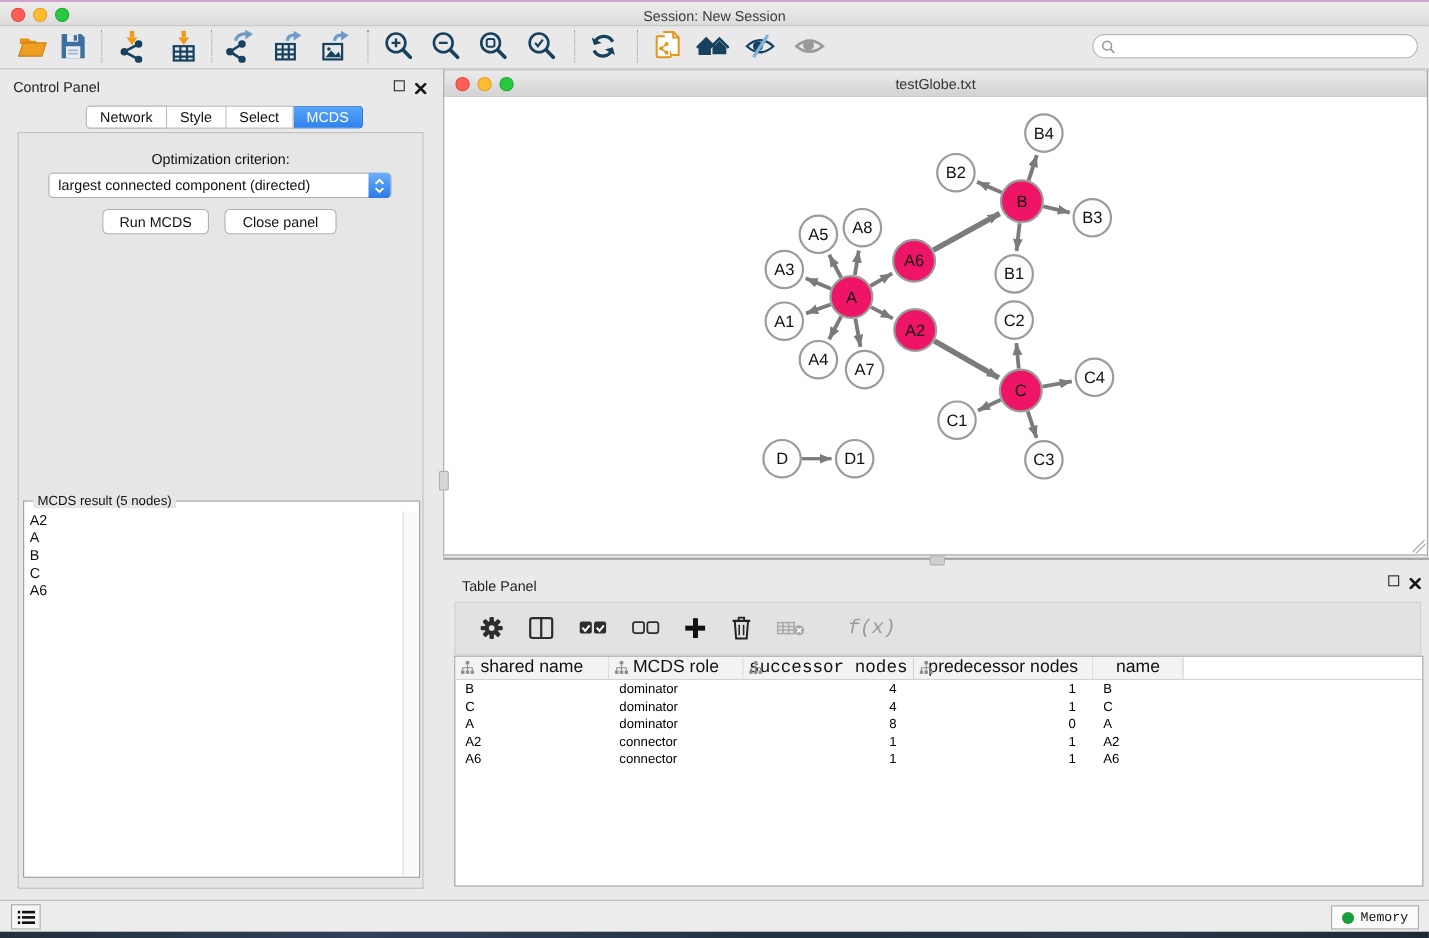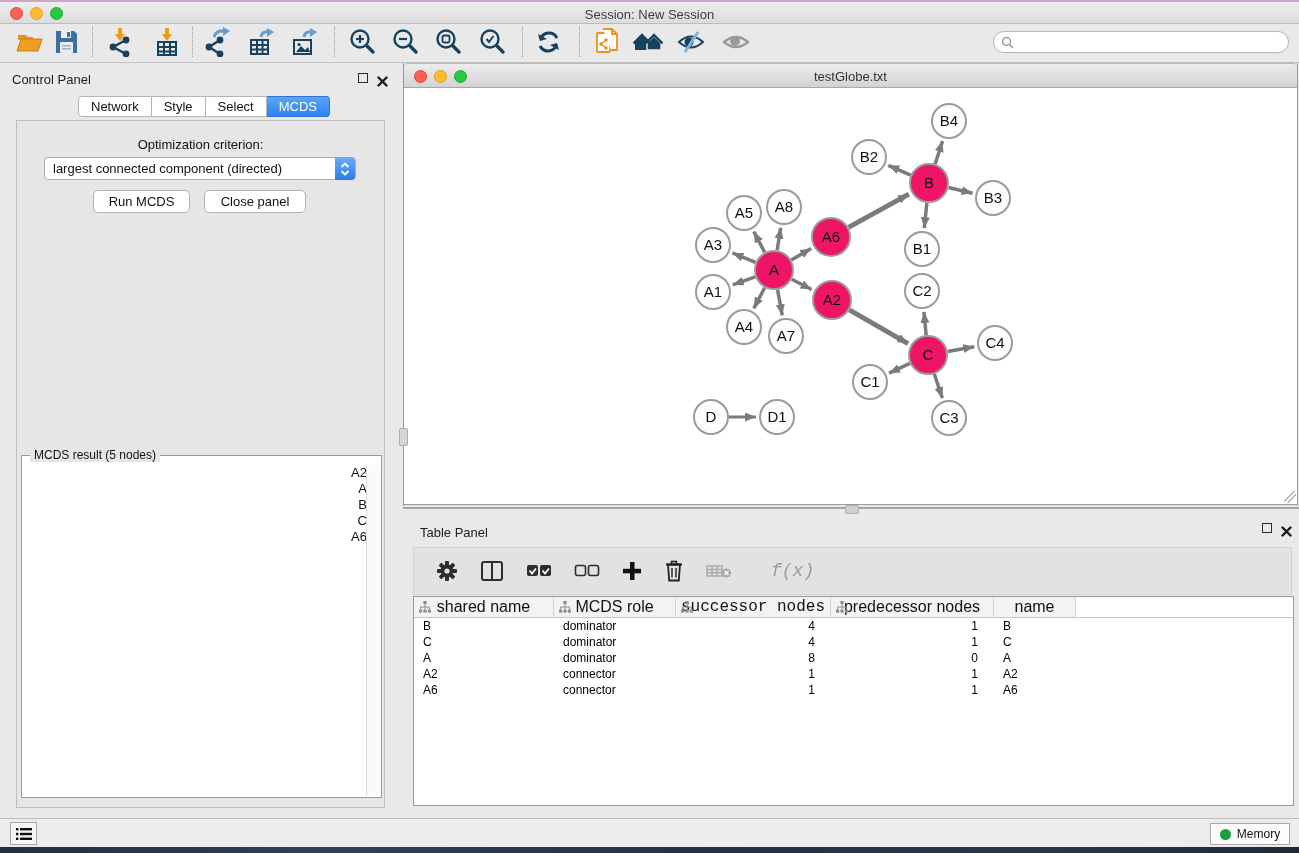--- a/index.html
+++ b/index.html
@@ -37,21 +37,21 @@
   .seg-btn:last-child { border-radius:0 4px 4px 0; }
   .seg-sel { background:linear-gradient(#59a5f8,#2e82ef); border-color:#2e74d4; color:#fff; }
   #cp-body { left:16px; top:57px; width:369px; height:688px; background:#e6e6e6; border:1px solid #c0c0c0; }
   #opt-label { width:100%; text-align:center; top:16px; font-size:13px; color:#111; }
   #opt-select { left:27px; top:36px; width:312px; height:23px; background:#fff; border:1px solid #acacac; border-radius:4px;
     font-size:13px; color:#111; display:flex; align-items:center; padding-left:8px; cursor:pointer; }
   #opt-stepper { position:absolute; right:0; top:-1px; width:20px; height:23px; border-radius:0 4px 4px 0;
     background:linear-gradient(#6cb0fa,#2a7ae8); display:flex; flex-direction:column; align-items:center; justify-content:center; }
   .cp-btn { position:absolute; top:69px; height:23px; background:#fff; border:1px solid #b2b2b2; border-radius:5px;
     font-size:13px; color:#111; display:flex; align-items:center; justify-content:center; cursor:pointer; }
-  #mcds-result { left:4px; top:334px; width:361px; height:343px; border:1px solid #9a9a9a; background:#fff;text-align:right; }
+  #mcds-result { left:4px; top:334px; width:361px; height:343px; border:1px solid #9a9a9a; background:#fff; }
   #mcds-legend { position:absolute; top:-8px; left:8px; background:#e6e6e6; font-size:12px; color:#111; padding:0 4px; }
   #mcds-list { position:absolute; left:1px; top:9px; width:344px; bottom:1px; background:#fff; font-size:13px; color:#111; }
   .mcds-item { padding:0 0 0 4px; line-height:16px; }
   #mcds-scrollbar { position:absolute; top:9px; right:1px; width:14px; bottom:1px; background:#fafafa; border-left:1px solid #dcdcdc; }
 
   
   #net-window { left:403px; top:63px; width:895px; height:443px; border-left:1px solid #9a9a9a; border-right:1px solid #9a9a9a; }
   #net-titlebar { left:0; top:0; width:100%; height:25px; background:linear-gradient(#ececec,#d3d3d3);
     border-bottom:1px solid #a8a8a8; border-top:1px solid #b8b8b8; border-radius:4px 4px 0 0; }
   #net-title { width:100%; text-align:center; top:5px; font-size:13px; color:#333; }
@@ -73,21 +73,21 @@
   #node-table { left:10px; top:76px; width:881px; height:210px; background:#fff; border:1px solid #9a9a9a; overflow:hidden; }
   #nt-header { display:flex; height:21px; border-bottom:1px solid #c9c9c9; font-size:16px; color:#111; }
   .nt-hcell { background:#f3f3f3; border-right:1px solid #d4d4d4; display:flex; align-items:center; justify-content:center; position:relative; }
   .nt-hcell .hicon { position:absolute; left:5px; top:4px; }
   .nt-row { display:flex; height:16px; font-size:12px; color:#000; align-items:center; cursor:default; }
   .nt-cell { padding-left:9px; overflow:hidden; white-space:nowrap; }
   .nt-cell.num { text-align:right; padding-right:16px; padding-left:0; }
   #tp-tabs { left:0; width:896px; top:269px; display:flex; justify-content:center; }
 
   
-  #status-bar { left:0; top:818px; width:1299px; height:29px; background:#ececec; border-top:1px solid #bdbdbd; }
+  #status-bar { left:0; top:818px; width:1299px; height:29px; background:#ececec; border-top:1px solid #bdbdbd;font-family:Liberation Mono, monospace; }
   #status-list-btn { left:10px; top:3px; width:27px; height:23px; background:#f5f5f5; border:1px solid #a8a8a8; display:flex; align-items:center; justify-content:center; cursor:pointer; }
   #memory-btn { right:9px; top:4px; width:80px; height:22px; background:#fbfbfb; border:1px solid #a8a8a8; display:flex; align-items:center; justify-content:center; gap:6px; font-size:12px; color:#111; cursor:pointer; }
   #memory-dot { width:11px; height:11px; border-radius:50%; background:#1d9e3c; }
   #desktop-strip { left:0; top:847px; width:1299px; height:6px; background:linear-gradient(90deg,#232e3d,#31405a 25%,#243043 55%,#2a3648 80%,#1f2936); }
 </style>
 </head>
 <body>
 
 <div id="top-strip" class="abs"></div>
 <div id="titlebar" class="abs">

